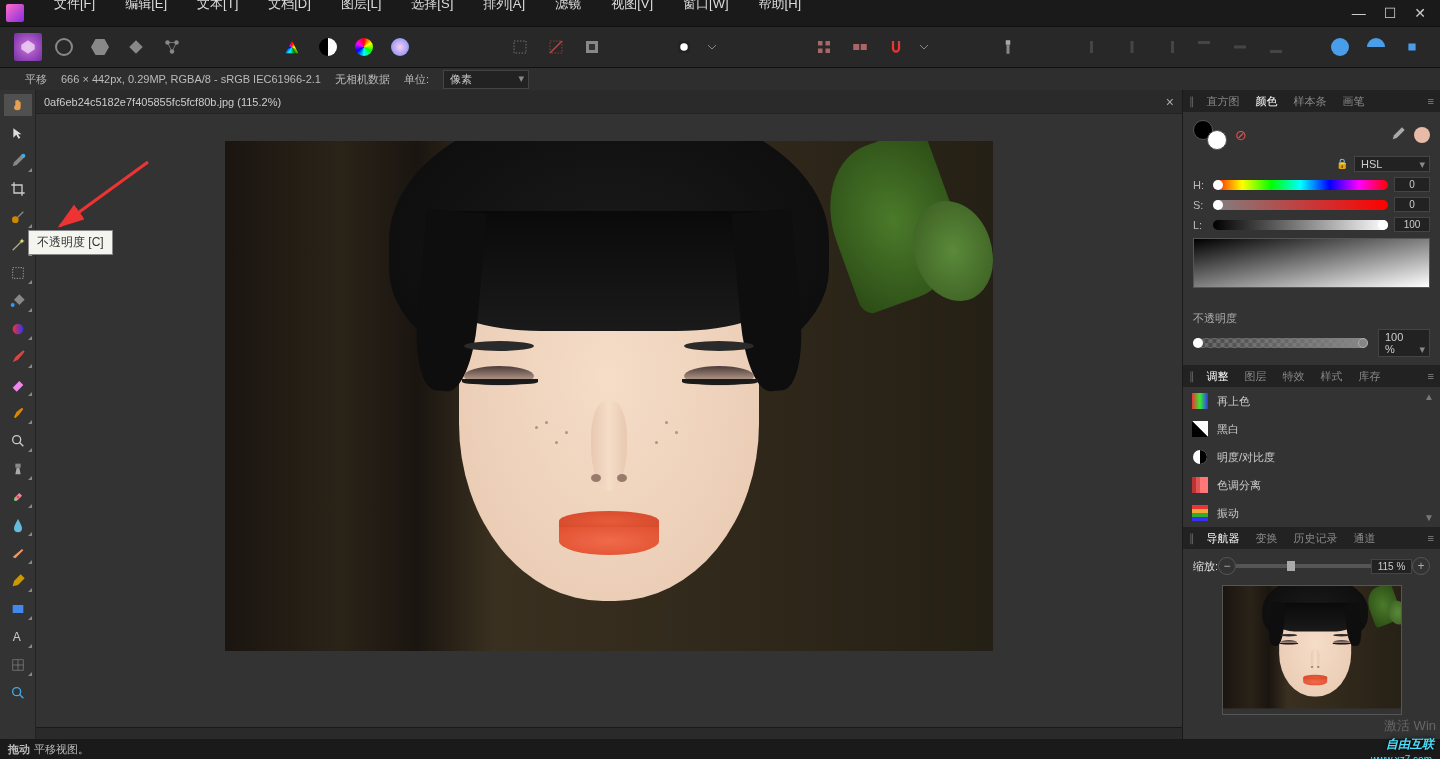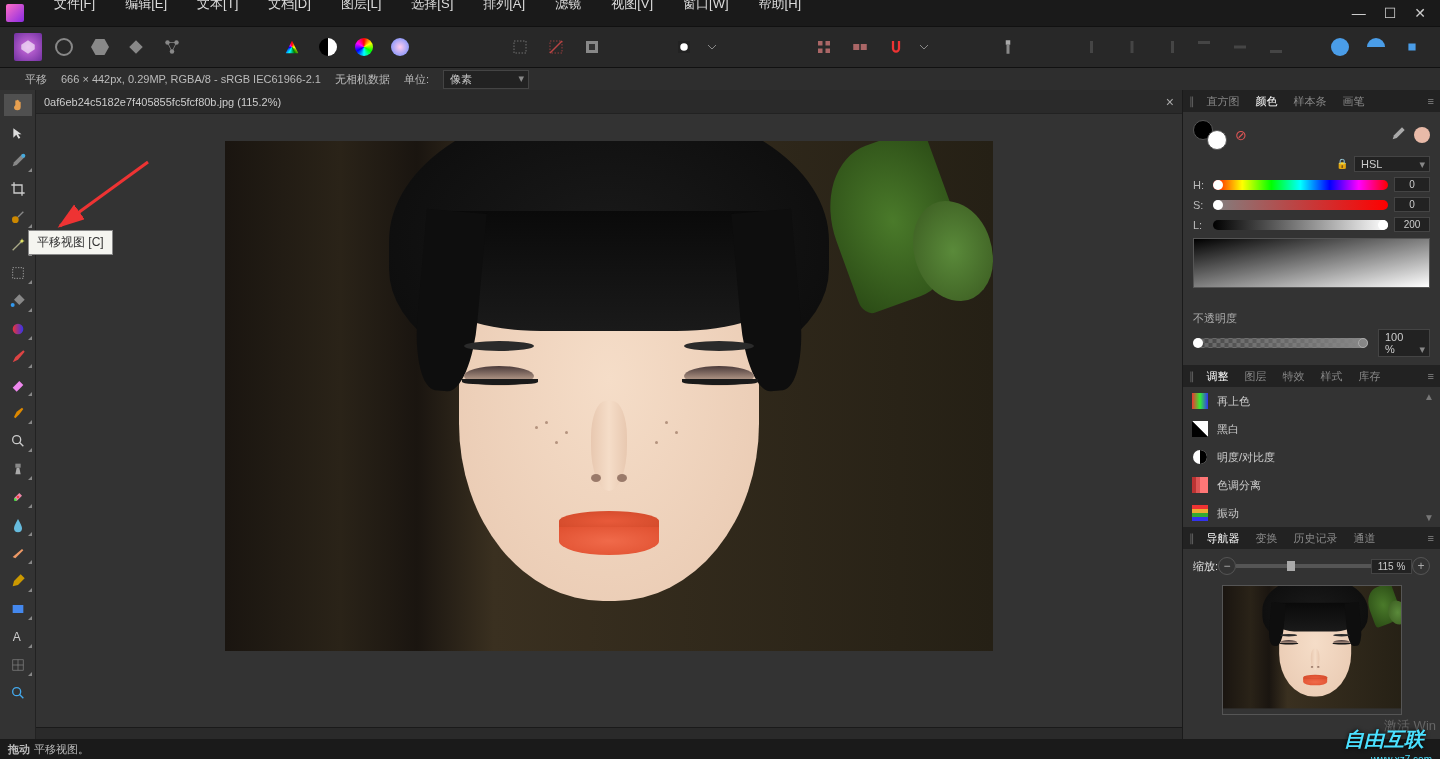--- a/index.html
+++ b/index.html
@@ -113,21 +113,21 @@
 .lash-r { left: 52%; transform: translateX(58px); }
 .nose { position: absolute; top: 260px; left: 50%; transform: translateX(-50%); width: 36px; height: 90px; background: linear-gradient(to right, #e8c8b0, #f5ddc8, #e8c8b0); border-radius: 40% 40% 50% 50%; }
 .nostrils { position: absolute; bottom: 5px; left: 50%; transform: translateX(-50%); width: 40px; height: 12px; }
 .nostrils::before, .nostrils::after { content: ''; position: absolute; width: 10px; height: 8px; background: #9a7a6a; border-radius: 50%; }
 .nostrils::before { left: 2px; } .nostrils::after { right: 2px; }
 .lips { position: absolute; top: 370px; left: 50%; transform: translateX(-50%); width: 100px; height: 45px; }
 .lip-top { width: 100px; height: 20px; background: radial-gradient(ellipse, #e85a3a, #d04828); border-radius: 50% 50% 0 0; }
 .lip-bot { width: 100px; height: 28px; background: radial-gradient(ellipse, #f06a4a, #e05030); border-radius: 0 0 50% 50%; margin-top: -4px; }
 .freckle { position: absolute; width: 3px; height: 3px; background: rgba(120,80,60,0.5); border-radius: 50%; }
 
-.watermark { position: absolute; bottom: 6px; right: 16px; font-size: 20px; font-weight: bold; font-style: italic; color: #4ae0ff; z-index: 200; text-shadow: 0 0 4px #000; }
+.watermark { position: absolute; bottom: 6px; right: 6px; font-size: 12px; font-weight: bold; font-style: italic; color: #4ae0ff; z-index: 200; text-shadow: 0 0 4px #000; }
 .watermark2 { position: absolute; bottom: -6px; right: 8px; font-size: 10px; color: #4ae0ff; z-index: 200; }
 .activate { position: absolute; bottom: 24px; right: 4px; font-size: 13px; color: #666; z-index: 150; }
 
 .select-box { background: #222; border: 1px solid #444; color: #ccc; font-size: 11px; padding: 1px 16px 1px 6px; position: relative; }
 .select-box::after { content: '▾'; position: absolute; right: 4px; color: #888; }
 .lock-icon { width: 14px; height: 14px; display: flex; align-items: center; justify-content: center; background: #333; font-size: 10px;}
 </style>
 </head>
 <body>
 
@@ -497,21 +497,21 @@
       </div>
 
       <svg class="arrow" style="top:40px;left:12px;width:120px;height:90px;">
         <defs>
             <marker id="ah" markerWidth="10" markerHeight="10" refX="8" refY="3" orient="auto">
               <path d="M0,0 L0,6 L9,3 z" fill="#e33"></path>
             </marker>
           </defs>
         <line x1="100" y1="8" x2="12" y2="72" stroke="#e33" stroke-width="3" marker-end="url(#ah)"></line>
       </svg>
-      <div class="tooltip" style="top:116px;left:-8px;">平移视图 [C]</div>
+      <div class="tooltip" style="top:116px;left:-8px;">不透明度 [C]</div>
     </div>
     <div class="hscroll"></div>
   </div>
 
   <div class="rightpanel">
 
     <div class="panel-tabs">
       <span style="color:#666">∥</span>
       <span class="tab">直方图</span>
       <span class="tab active">颜色</span>
@@ -548,21 +548,21 @@
         <div class="slider-track sat-track">
             <div class="slider-handle" style="left:0;"></div>
           </div>
         <div class="slider-val">0</div>
       </div>
       <div class="slider-row">
         <label>L:</label>
         <div class="slider-track light-track">
             <div class="slider-handle" style="left:calc(100% - 10px);"></div>
           </div>
-        <div class="slider-val">200</div>
+        <div class="slider-val">100</div>
       </div>
       <div class="gradient-rect"></div>
       <div class="opacity-row">
         <div class="opacity-label">不透明度</div>
         <div class="opacity-slider">
           <div class="opacity-track">
               <div class="slider-handle" style="left:0;"></div>
               <div style="position:absolute;right:0;top:0;width:10px;height:10px;border:1px solid #aaa;border-radius:50%;"></div>
             </div>
           <div class="select-box" style="width:52px;">100 %</div>

